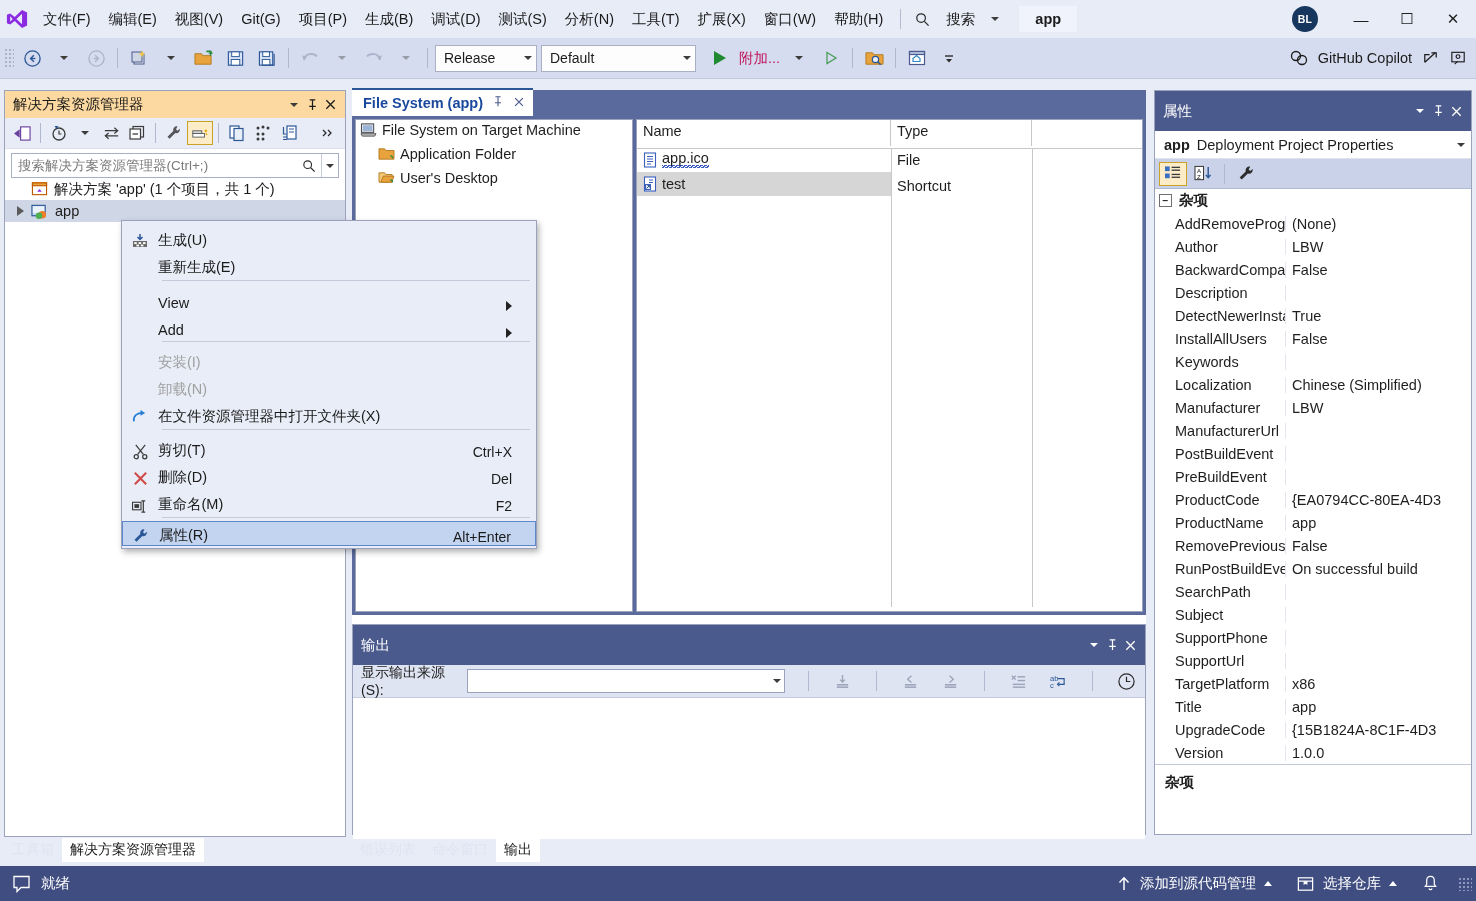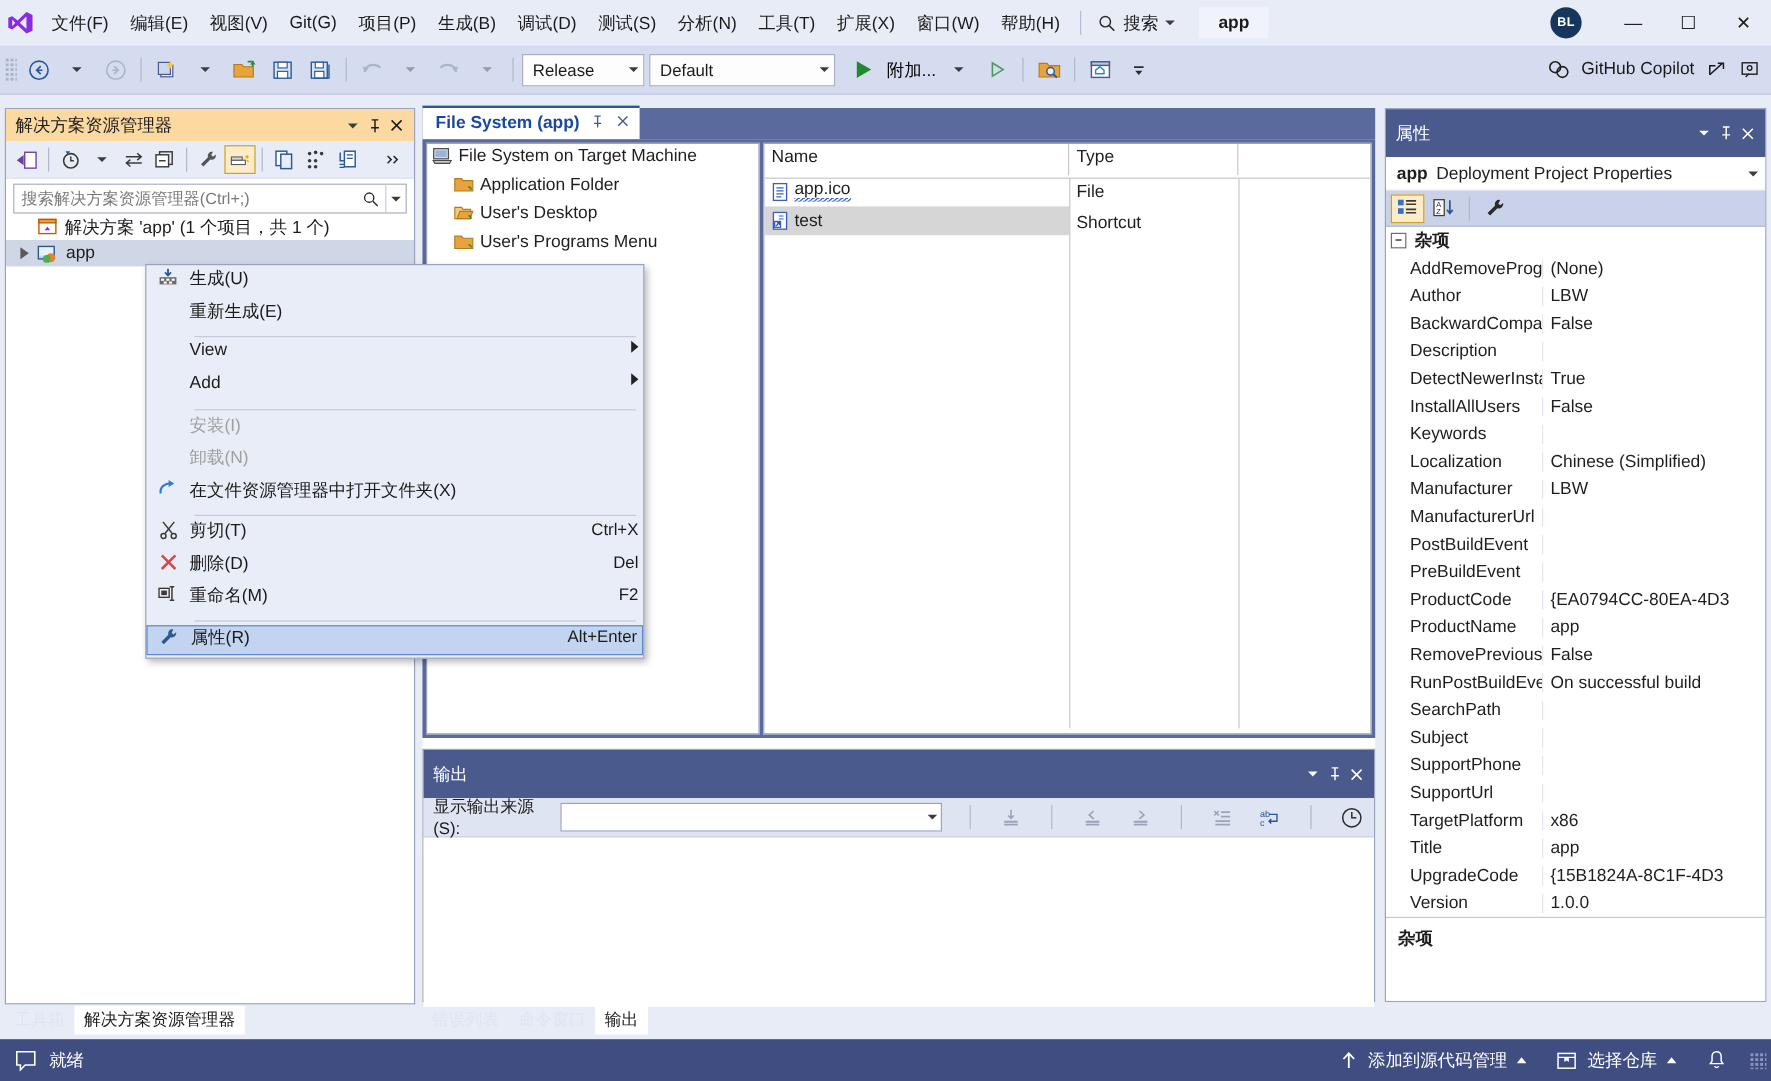--- a/index.html
+++ b/index.html
@@ -30,21 +30,21 @@
   .vs-logo svg { display:block; }
   .menubar { display: flex; align-items: center; height: 38px; }
   .menu-item {
     padding: 5px 9px; font-size: 14.5px; color: #1b1b1b; cursor: default;
     white-space: nowrap;
   }
   .tb-sep-v {
     width: 1px; height: 20px; background: #b4bcd0; margin: 0 8px;
   }
   .search-box {
-    display: flex; align-items: center; gap: 6px; padding: 3px 6px; cursor: default;
+    display: flex; align-items: center; gap: 16px; padding: 3px 6px; cursor: default;
     font-size: 14.5px; color: #1b1b1b;
   }
   .caret-d {
     width: 0; height: 0; border-left: 4px solid transparent; border-right: 4px solid transparent;
     border-top: 4px solid #3c3c3c; display: inline-block;
   }
   .app-chip {
     margin-left: 14px; background: #f0f3fb; padding: 5px 16px; font-weight: bold;
     font-size: 14.5px; color: #1b1b1b;
   }
@@ -83,21 +83,21 @@
     height: 25px; border: 1px solid #a9b0c4; background: #fdfdfe;
     display: flex; align-items: center; padding: 0 4px 0 8px;
     font-size: 14px; color: #1b1b1b; cursor: default; margin: 0 2px;
   }
   .combo .cval { flex: 1; white-space: nowrap; overflow: hidden; }
   .combo .carr { margin-left: 6px; }
   .play-tri {
     width: 0; height: 0; border-top: 7px solid transparent; border-bottom: 7px solid transparent;
     border-left: 12px solid #1f8a2f;
   }
-  .attach-label { font-size: 14.5px; color: #000000; padding: 0 3px; white-space: nowrap; }
+  .attach-label { font-size: 14.5px; color: #be185d; padding: 0 3px; white-space: nowrap; }
   .copilot {
     position: absolute; right: 8px; top: 0; height: 40px; display: flex; align-items: center;
     gap: 9px; font-size: 14.5px; color: #1b1b1b; cursor: default;
   }
 
   
   .panel { position: absolute; background: #fff; }
   .panel-title {
     height: 40px; display: flex; align-items: center; padding: 0 6px 0 8px;
     font-size: 14.5px; white-space: nowrap;
@@ -247,22 +247,22 @@
   }
 
   
   #context-menu {
     position: absolute; left: 121px; top: 220px; width: 414px;
     background: #e9edf7; border: 1px solid #9aa3bb;
     box-shadow: 2px 3px 6px rgba(0,0,0,.30);
     padding: 2px 0; z-index: 50;
   }
   .cm-item {
-    display: flex; align-items: flex-start; height: 27px; font-size: 14.5px; color: #1b1b1b;
-    cursor: default; position: relative; padding-right: 4px;
+    display: flex; align-items: flex-end; height: 27px; font-size: 14.5px; color: #1b1b1b;
+    cursor: default; position: relative; padding-right: 24px;
   }
   .cm-item.disabled { color: #a0a0a0; }
   .cm-item.hl { background: #c2d4f0; border: 1px solid #5e87c9; height: 25px; box-sizing: border-box; }
   .cm-ico { width: 36px; display: flex; align-items: center; justify-content: center; flex: none; }
   .cm-label { flex: 1; white-space: nowrap; }
   .cm-key { color: #1b1b1b; font-size: 14px; padding-left: 14px; white-space: nowrap; }
   .cm-sub {
     width: 0; height: 0; border-top: 5px solid transparent; border-bottom: 5px solid transparent;
     border-left: 6px solid #222; margin-left: 8px;
   }
@@ -615,27 +615,20 @@
           <span>Application Folder</span>
         </div>
         <div class="fs-node indent">
           <svg width="17" height="15" viewBox="0 0 18 16" style="margin-right:5px">
               <path d="M1 3h6l1.3 1.8H15V13H1z" fill="#f5c97a" stroke="#b47a20"></path>
               <path d="M3 13 5.5 6.5H17L14.5 13z" fill="#e8a33d" stroke="#b47a20"></path>
               <path d="M13 10.5c1.5 0 2.5 1 2.5 2.5" fill="none" stroke="#2b8a3e" stroke-width="1.3"></path>
             </svg>
           <span>User's Desktop</span>
         </div>
-        <div class="fs-node indent">
-          <svg width="17" height="15" viewBox="0 0 18 16" style="margin-right:5px">
-              <path d="M1 3h6l1.3 1.8H17V14H1z" fill="#e8a33d" stroke="#b47a20"></path>
-              <path d="M13 10.5c1.5 0 2.5 1 2.5 2.5" fill="none" stroke="#2b8a3e" stroke-width="1.3"></path>
-            </svg>
-          <span>User's Programs Menu</span>
-        </div>
       </div>
 
       <div class="fs-right" style="position:relative">
         <div class="grid-head">
           <div class="gh-cell" style="width:254px">Name</div>
           <div class="gh-cell" style="width:141px">Type</div>
           <div class="gh-cell" style="flex:1;border-right:none"></div>
         </div>
         <div style="position:absolute;left:0;right:0;top:28px;height:1px;background:#c8c8c8"></div>
         <div class="grid-row" style="margin-top:2px">

